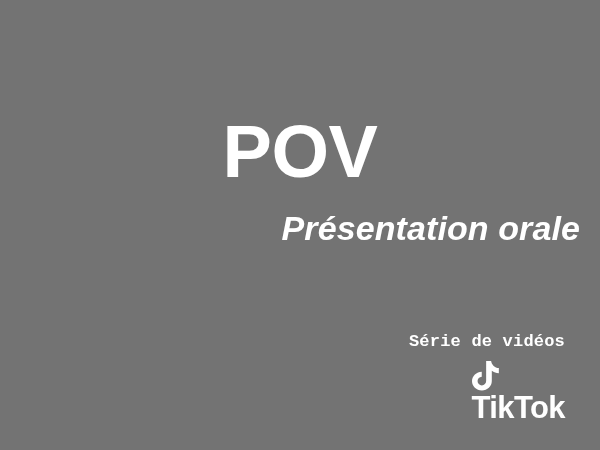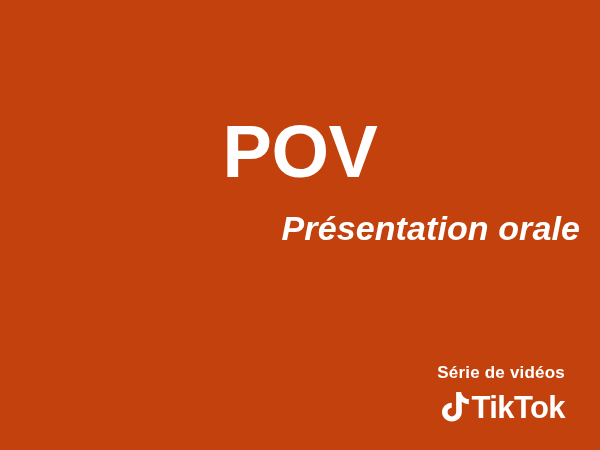--- a/index.html
+++ b/index.html
@@ -11,21 +11,21 @@
   body {
     font-family: "Liberation Sans", "DejaVu Sans", sans-serif;
     background: #ffffff;
   }
 
   .slide {
     position: relative;
     width: 600px;
     height: 450px;
     overflow: hidden;
-    background: #c2410c;
+    background: #737373;
     box-sizing: border-box;
   }
 
   
   .headline-block {
     position: absolute;
     left: 0;
     right: 0;
     top: 118px;
     text-align: center;
@@ -61,33 +61,33 @@
   .branding {
     position: absolute;
     right: 35px;
     bottom: 27px;
     display: flex;
     flex-direction: column;
     align-items: flex-end;
   }
 
   .series-label {
-    font-family: Liberation Sans, sans-serif;
+    font-family: Liberation Mono, monospace;
     font-size: 17px;
     font-weight: 700;
     color: #ffffff;
     letter-spacing: 0.2px;
     line-height: 1.2;
     white-space: nowrap;
     -webkit-font-smoothing: antialiased;
   }
 
   .tiktok-lockup {
     display: flex;
-    flex-direction: row;
+    flex-direction: column;
     align-items: flex-start;
     margin-top: 9px;
   }
 
   .tiktok-note {
     display: block;
     width: 27px;
     height: 31px;
     margin-right: 3px;
     flex: none;

